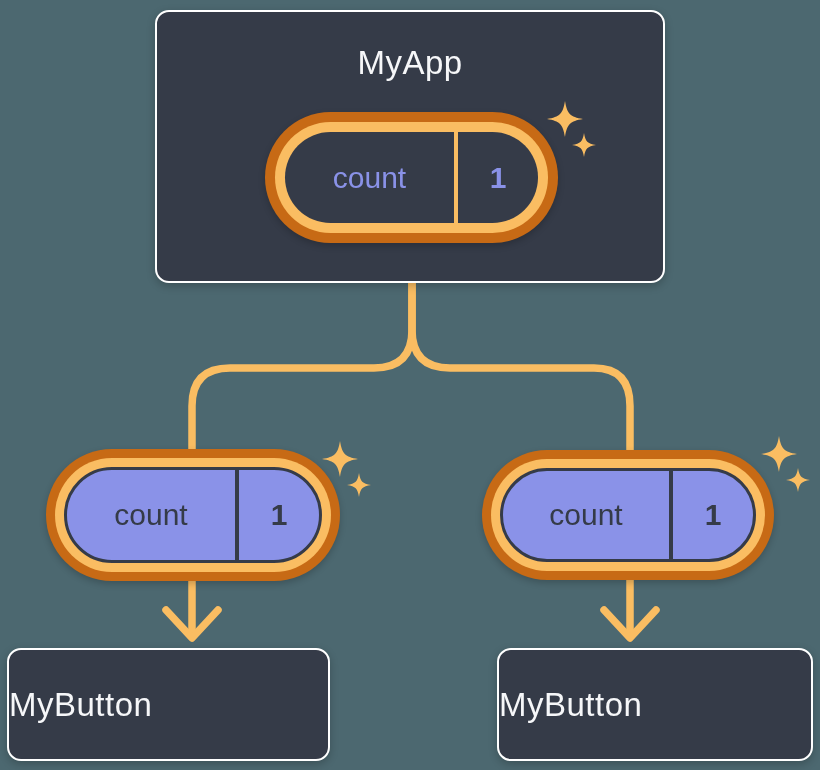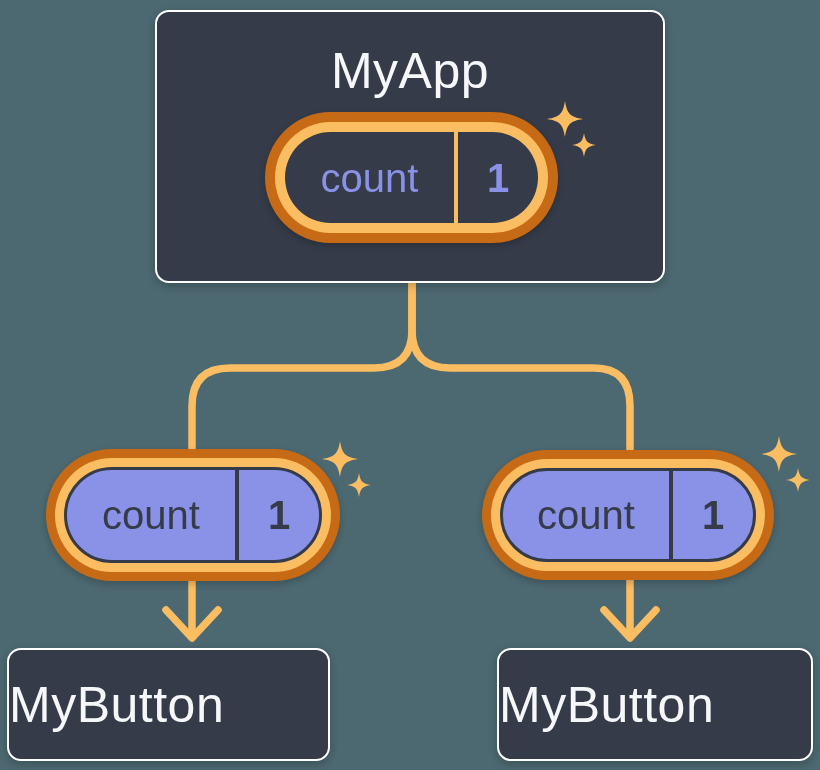--- a/index.html
+++ b/index.html
@@ -22,21 +22,21 @@
     border-radius:14px;
     box-sizing:border-box;
     box-shadow:0 3px 8px rgba(0,0,0,0.22);
     z-index:1;
   }
   .box-root{left:155px;top:10px;width:510px;height:273px;}
   .box-leaf-left{left:7px;top:648px;width:323px;height:113px;}
   .box-leaf-right{left:497px;top:648px;width:316px;height:113px;}
   .box-title{
     color:#F6F7F9;
-    font-size:50px;
+    font-size:33px;
     font-weight:500;
     letter-spacing:0.5px;
     text-align:center;
     line-height:1;
   }
   .box-root .box-title{position:absolute;left:0;right:0;top:34px;}
   .box-leaf-left,.box-leaf-right{display:flex;align-items:center;justify-content:flex-start;}
 
   
   .pill{
@@ -68,21 +68,21 @@
   .core-dark{background:#353B48;}
   .core-dark .cell{color:#8A92E8;}
   .core-dark .divider{background:#FABD62;}
   .pill-left{left:46px;top:449px;width:294px;height:132px;}
   .pill-right{left:482px;top:450px;width:292px;height:130px;}
   .core-light{background:#8A92E8;border:3px solid #353B48;}
   .core-light .cell{color:#353B48;}
   .core-light .divider{background:#353B48;}
   .cell{
     display:flex;align-items:center;justify-content:center;
-    font-size:40px;line-height:1;
+    font-size:30px;line-height:1;
   }
   .cell-name{flex:1;}
   .cell-value{width:80px;font-weight:bold;}
   .divider{width:4px;}
 </style>
 </head>
 <body>
 
 <div class="stage">
 

